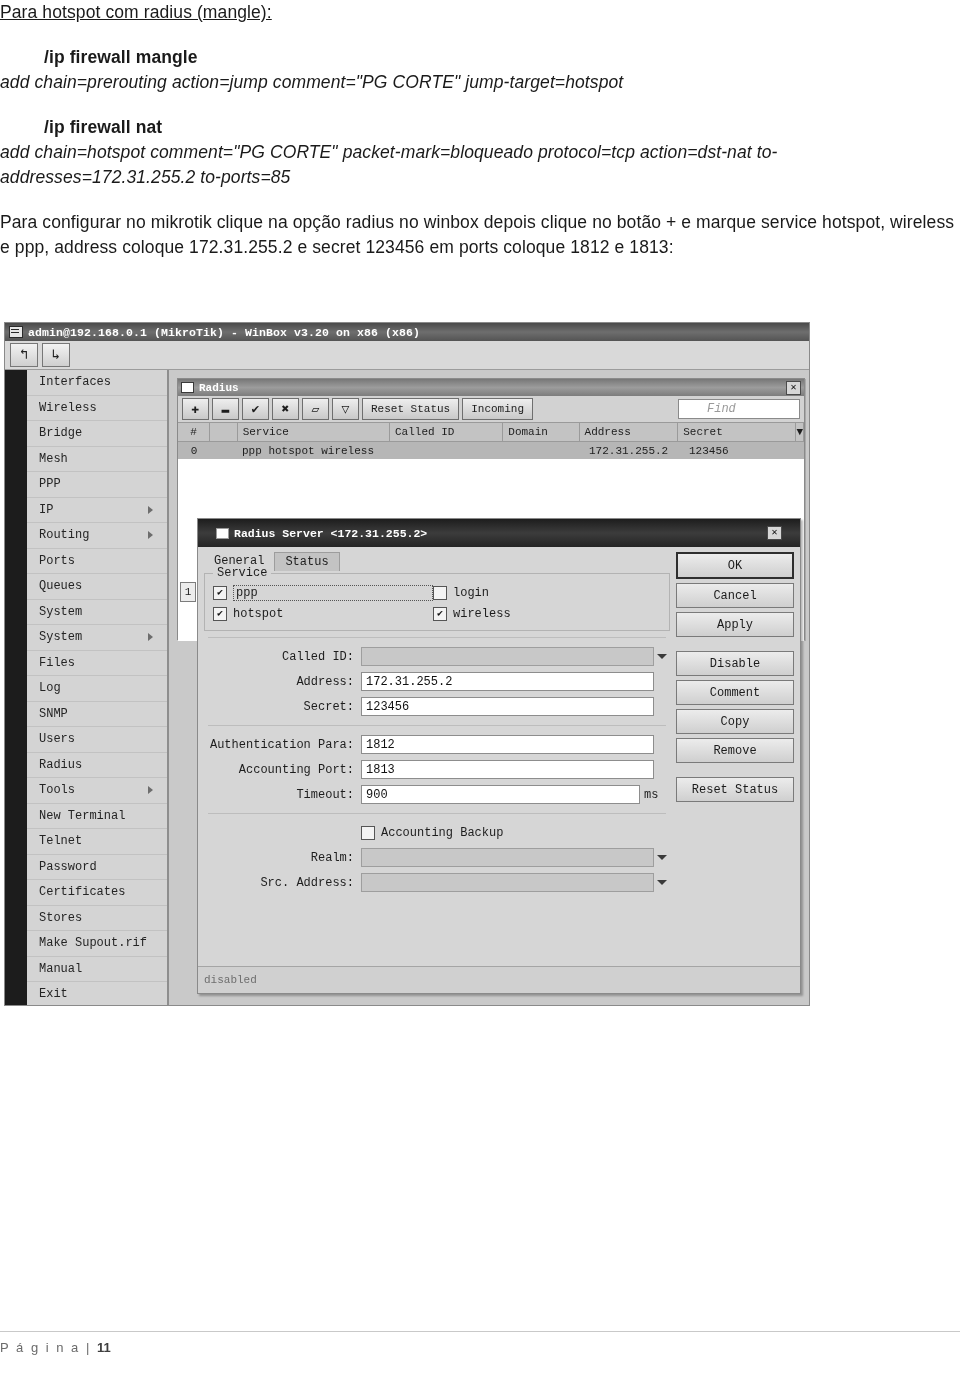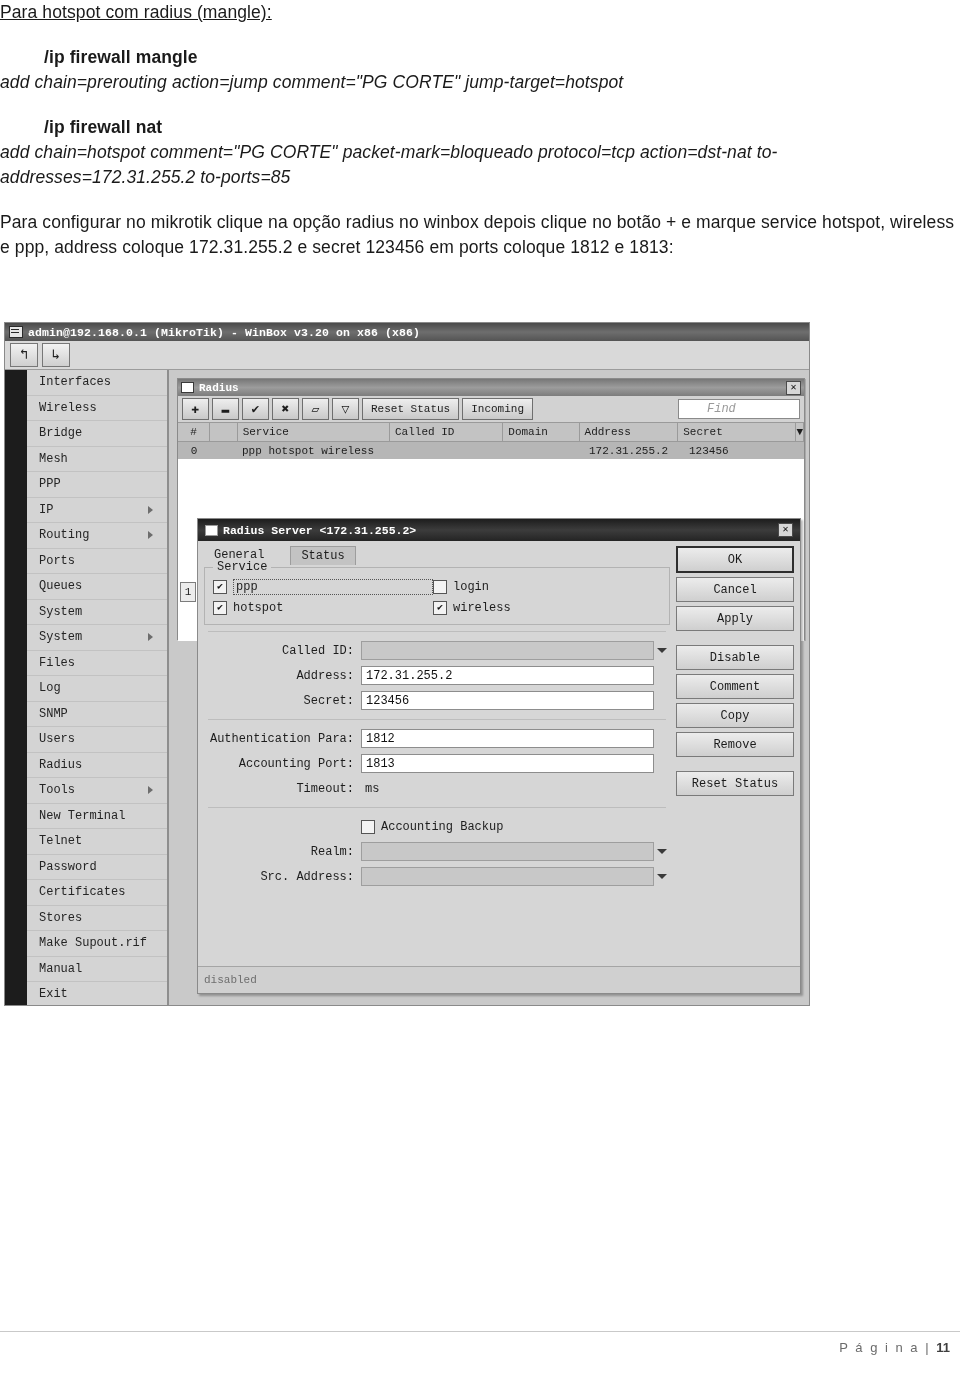--- a/index.html
+++ b/index.html
@@ -200,32 +200,32 @@
 
   
   .dlg{
     position:absolute; left:28px; top:148px;
     width:602px; height:474px;
     background:#d6d6d6;
     border:1px solid #8a8a8a;
     box-shadow:2px 2px 2px rgba(0,0,0,.28);
   }
   .dlg-title{
-    height:22px;
+    height:28px;
     background:linear-gradient(to bottom,#1d1d1d,#3c3c3c 50%,#242424);
-    display:flex;align-items:center;padding:0 7px;
+    display:flex;align-items:center;padding:0 18px;
     color:#fff;font-weight:bold;font-size:11.5px;
   }
   .dlg-title .dicon{ width:11px;height:9px;background:#fff;border:1px solid #9a9a9a;margin-right:5px;flex:none;}
   .dlg-title .dtext{flex:1;}
   .dlg-main{ display:flex; height:calc(474px - 18px); }
   .dlg-left{ flex:1; padding:5px 6px 0 6px; position:relative;}
   .dlg-right{ width:118px; flex:none; padding:5px 6px 0 0;}
 
-  .tabs{ display:flex; height:19px; margin-bottom:2px;gap:16px;}
+  .tabs{ display:flex; height:19px; margin-bottom:2px;}
   .tab{
     padding:0 10px; display:flex;align-items:center;
     font-size:12px; color:#1d1d1d;
   }
   .tab.active{ background:#d6d6d6; border-bottom:1px solid #d6d6d6; }
   .tab.inactive{ background:#c3c3c3; border:1px solid #9d9d9d; border-bottom:none;}
 
   .group{
     border:1px solid #b3b3b3;
     margin-top:2px;
@@ -301,21 +301,21 @@
     display:flex;align-items:center;justify-content:center;
     font-size:11px;color:#222;
   }
 
   
   .footer{
     position:absolute; left:0; bottom:18px; width:960px;
   }
   .footer-rule{ height:1px; background:#c9c9c9; width:960px;}
   .footer-text{
-    text-align:right; padding:8px 10px 0 0;
+    text-align:left; padding:8px 10px 0 0;
     font-size:13px; color:#6b6b6b; letter-spacing:2px;
   }
   .footer-text b{ color:#3f3f3f; letter-spacing:0; }
 </style>
 </head>
 <body>
 
 <div class="doc">
   <div class="doc-line l-underline">Para hotspot com radius (mangle):</div>
   <div class="spacer-md"></div>
@@ -538,20 +538,21 @@
               <div class="fld">1812</div>
               <div class="caret"></div>
             </div>
             <div class="fldrow">
               <div class="fldlbl">Accounting Port:</div>
               <div class="fld">1813</div>
               <div class="caret"></div>
             </div>
             <div class="fldrow">
               <div class="fldlbl">Timeout:</div>
+              <div class="fld">900</div>
               <div class="unit">ms</div>
             </div>
 
             <div class="divline"></div>
 
             <div class="fldrow">
               <div class="fldlbl"></div>
               <div style="display:flex;align-items:center;flex:1;">
                 <span class="chk off"></span>
                 <span class="chklbl">Accounting Backup</span>

